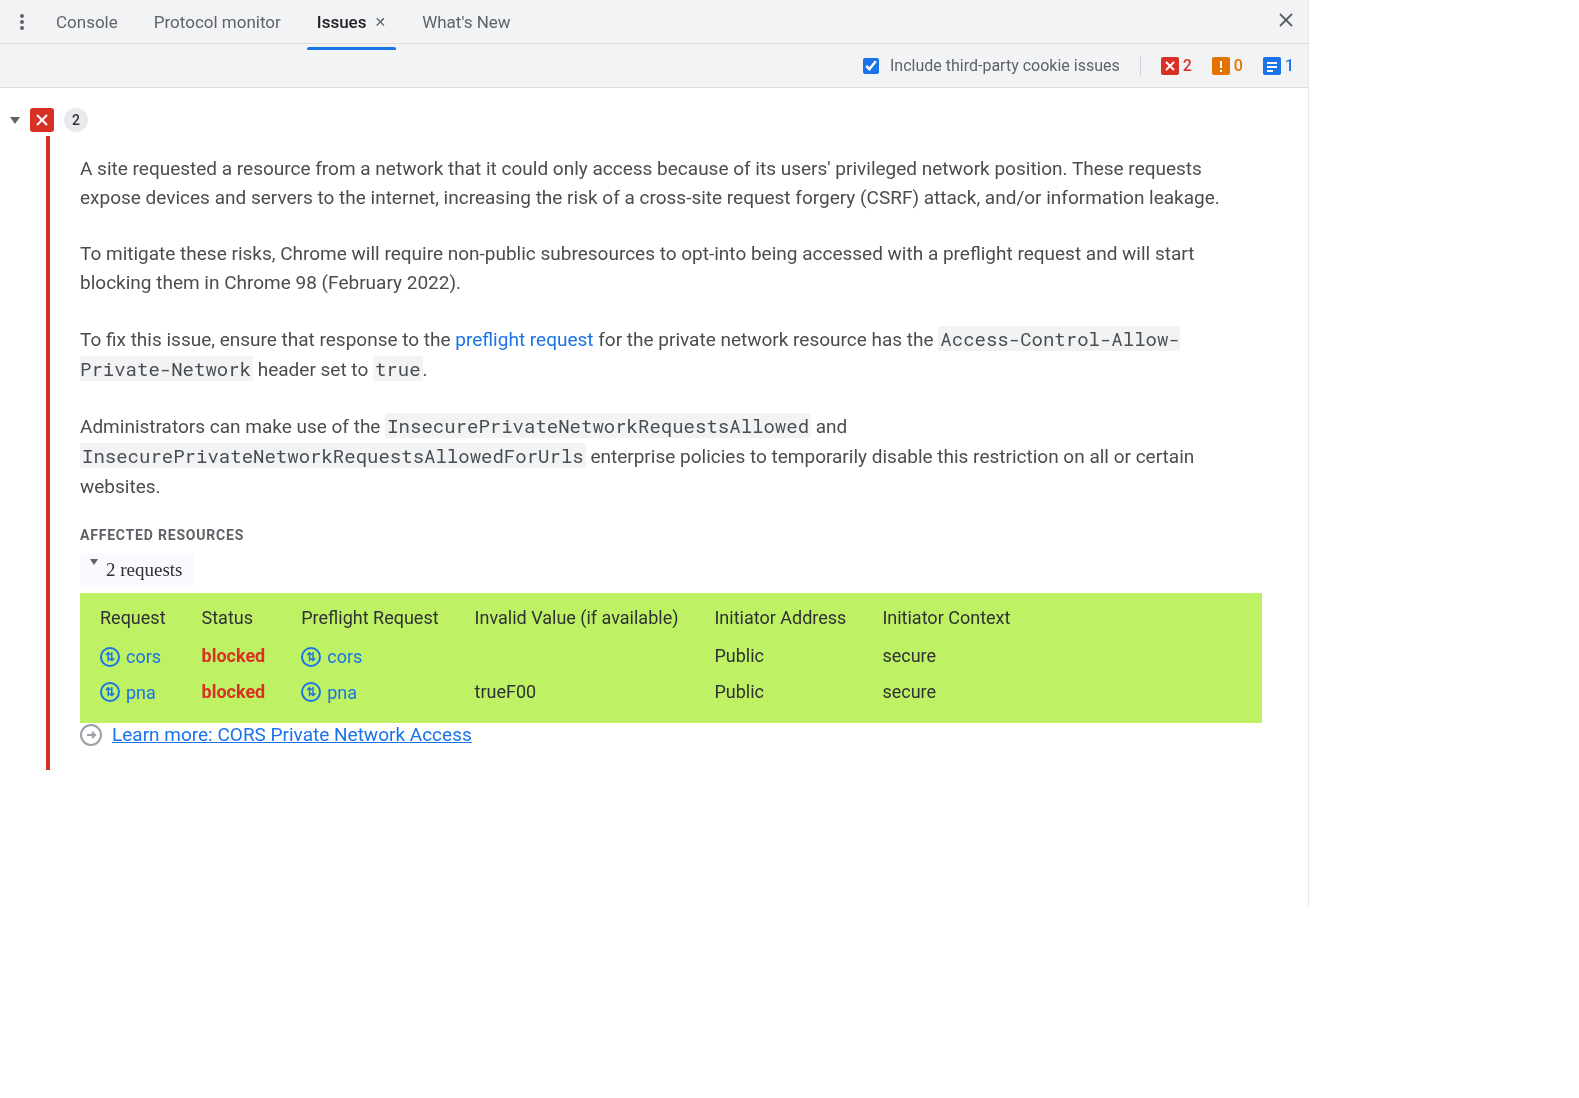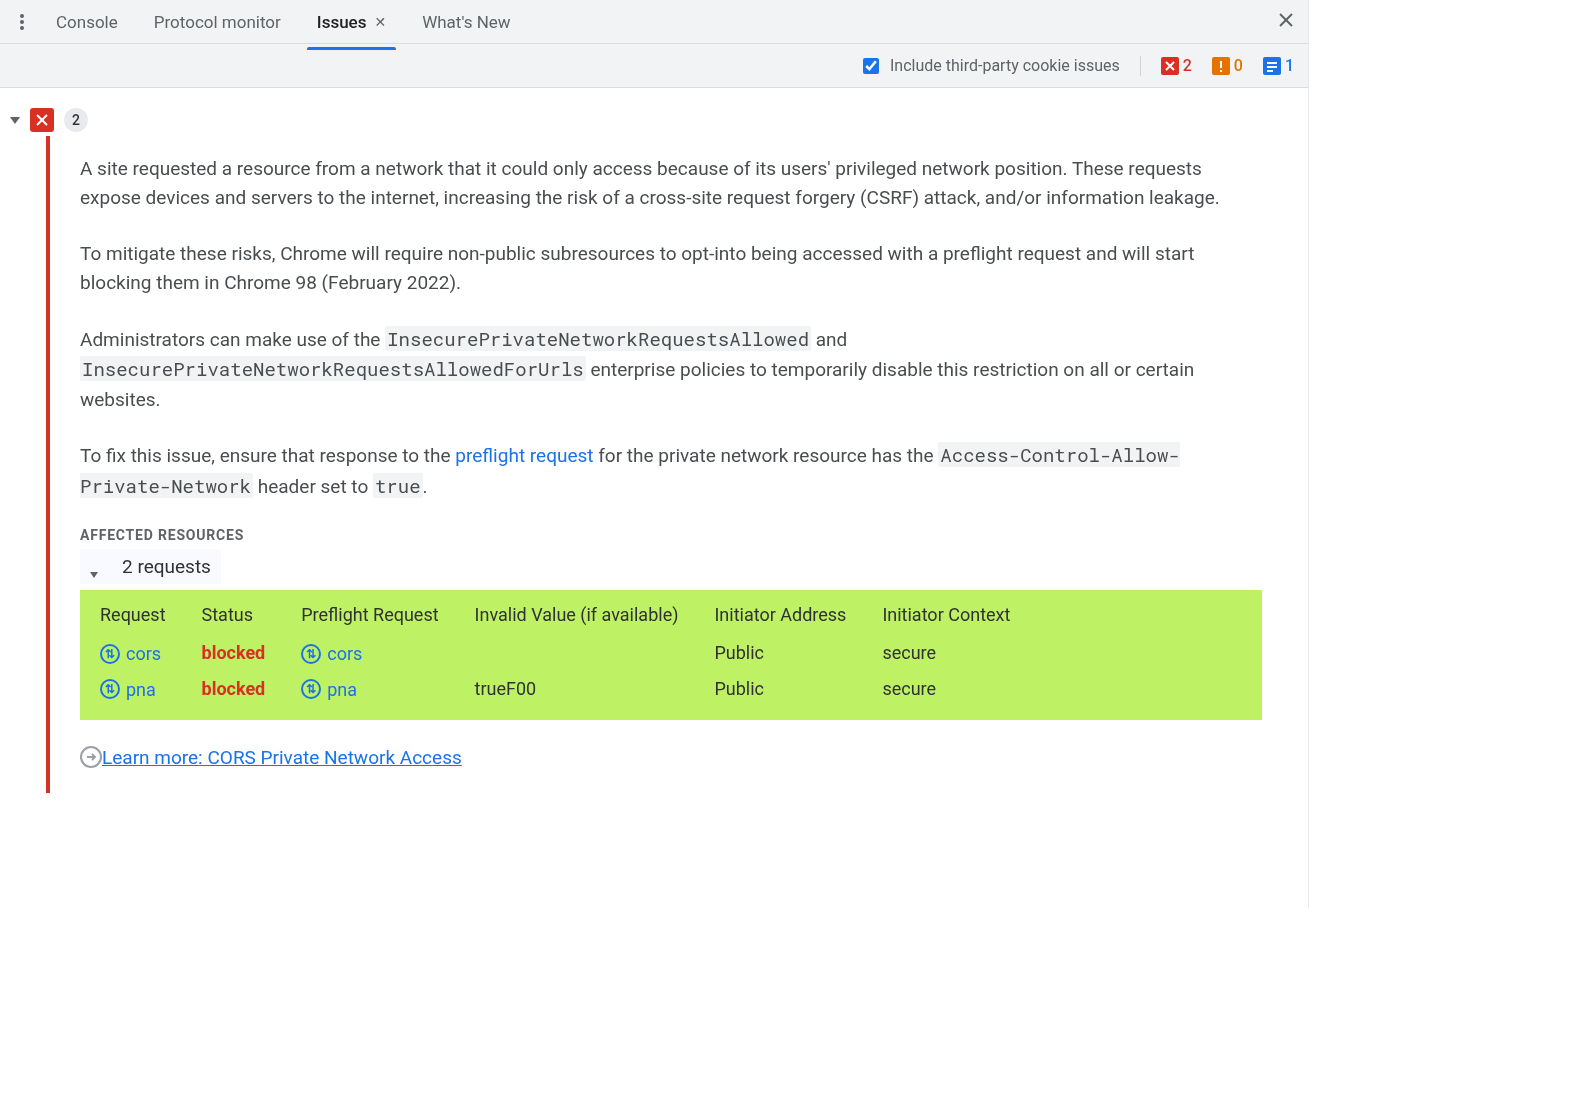--- a/index.html
+++ b/index.html
@@ -102,43 +102,43 @@
     max-width:1240px;
   }
   .issue-body p { margin:0 0 26px 0; font-size:19px; line-height:1.55; color:#4a4d50; }
   .issue-body a.inline { color:#1a73e8; text-decoration:none; }
 
   .aff-label {
     font-size:14px; letter-spacing:0.8px; color:#5f6368; font-weight:700;
     margin:8px 0 6px 0;
   }
   .req-toggle {
-    display:inline-flex; align-items:flex-end; gap:24px;
+    display:inline-flex; align-items:flex-start; gap:8px;
     background:#e8f0fe4d; padding:6px 10px;
-    font-size:19px; color:#303134; cursor:pointer;
+    font-size:19px; color:#303134; cursor:pointer;font-family:Liberation Serif, serif;
   }
   .req-toggle .tri2 {
     width:0;height:0;border-left:4px solid transparent;border-right:4px solid transparent;
     border-top:6px solid #5f6368;
   }
 
   
   .req-table {
     margin-top:6px;
     background:#bef264;
     padding:8px 2px 14px 2px;
   }
   table { border-collapse:collapse; font-size:18px; }
   th { text-align:left; font-weight:400; color:#303134; padding:6px 18px 10px 18px; white-space:nowrap; }
   td { padding:6px 18px; color:#303134; vertical-align:middle; }
   td.req a, td.pfr a { color:#1a73e8; text-decoration:none; display:inline-flex; align-items:center; gap:6px; }
   td.status { color:#d93025;font-weight:bold; }
 
   .learn {
-    margin-top:26px; display:flex; align-items:flex-start; 
+    display:flex; align-items:flex-end; gap:10px;
   }
   .learn a { color:#1a73e8; font-size:19px; }
   .learn .arrow-circle {
     width:22px;height:22px;border:2px solid #9aa0a6;border-radius:50%;
     display:flex;align-items:center;justify-content:center;color:#9aa0a6;
   }
 
   
   .x-badge {
     width:24px;height:24px;background:#d93025;border-radius:3px;
@@ -220,24 +220,24 @@
             <line x1="11" y1="1" x2="1" y2="11"></line>
           </svg>
       </div>
       <div class="count-pill">2</div>
     </div>
 
     <div class="issue-body">
       <p>A site requested a resource from a network that it could only access because of its users' privileged network position. These requests expose devices and servers to the internet, increasing the risk of a cross-site request forgery (CSRF) attack, and/or information leakage.</p>
       <p>To mitigate these risks, Chrome will require non-public subresources to opt-into being accessed with a preflight request and will start blocking them in Chrome 98 (February 2022).</p>
       <p>
-        <span>Administrators can make use of the </span><code class="mono">InsecurePrivateNetworkRequestsAllowed</code><span> and </span><code class="mono">InsecurePrivateNetworkRequestsAllowedForUrls</code><span> enterprise policies to temporarily disable this restriction on all or certain websites.</span>
+        <span>To fix this issue, ensure that response to the </span><a href="#" class="inline">preflight request</a><span> for the private network resource has the </span><code class="mono">Access-Control-Allow-Private-Network</code><span> header set to </span><code class="mono">true</code><span>.</span>
       </p>
       <p>
-        <span>To fix this issue, ensure that response to the </span><a href="#" class="inline">preflight request</a><span> for the private network resource has the </span><code class="mono">Access-Control-Allow-Private-Network</code><span> header set to </span><code class="mono">true</code><span>.</span>
+        <span>Administrators can make use of the </span><code class="mono">InsecurePrivateNetworkRequestsAllowed</code><span> and </span><code class="mono">InsecurePrivateNetworkRequestsAllowedForUrls</code><span> enterprise policies to temporarily disable this restriction on all or certain websites.</span>
       </p>
 
       <div class="aff-label">AFFECTED RESOURCES</div>
 
       <div class="req-toggle">
         <div class="tri2"></div>
         <span>2 requests</span>
       </div>
 
       <div class="req-table">

